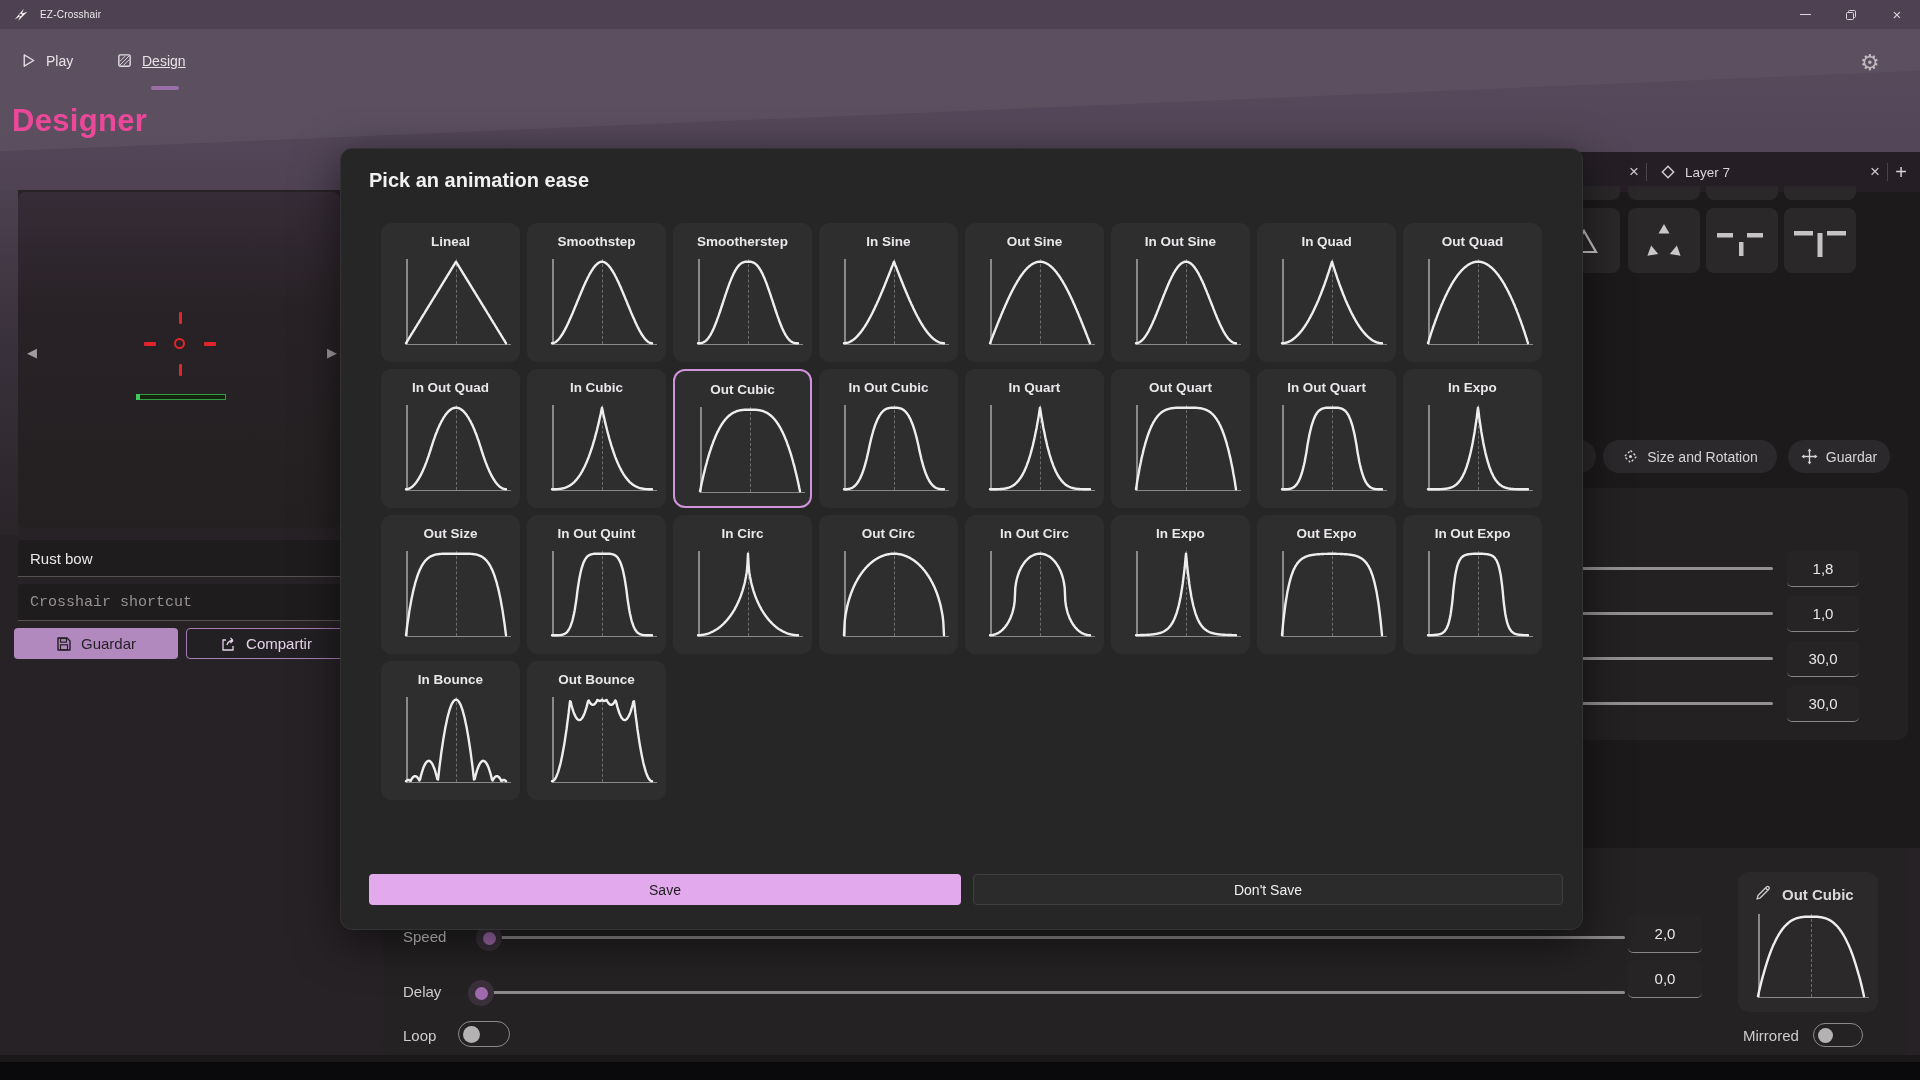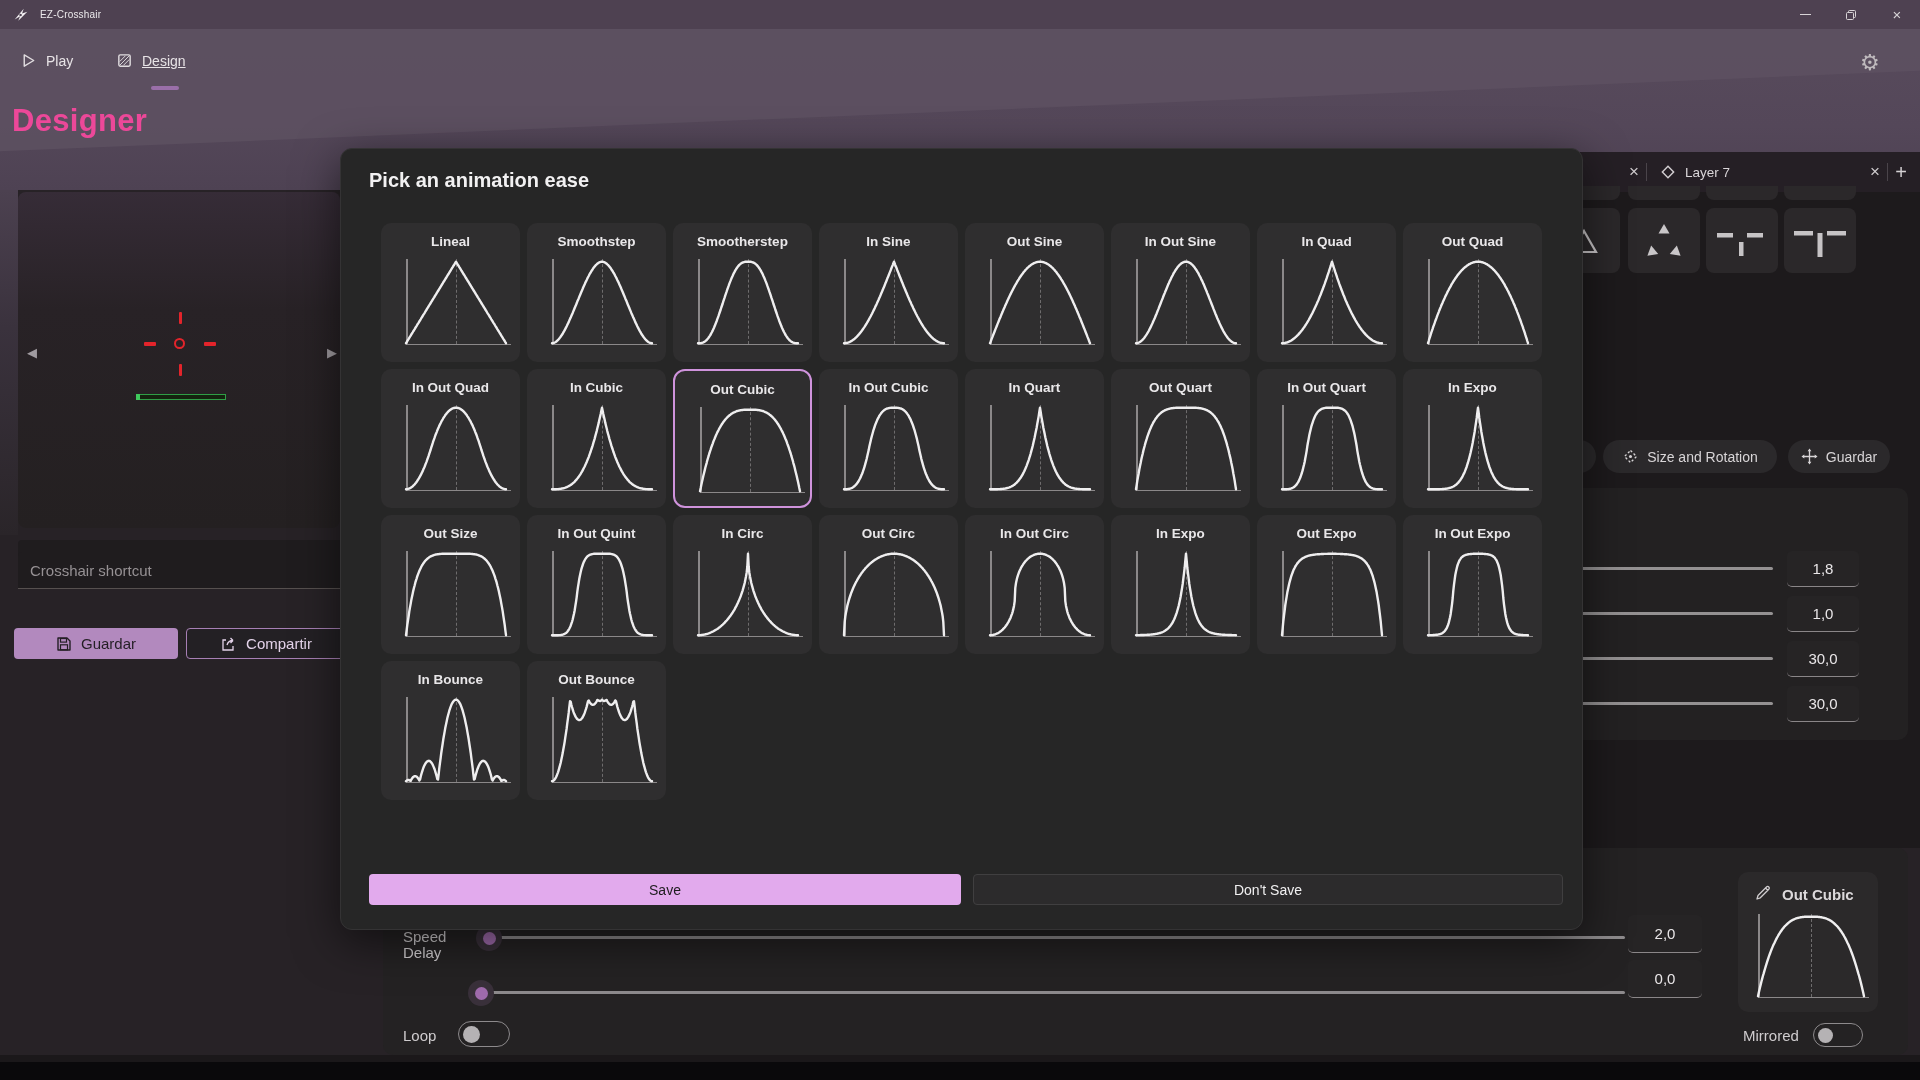--- a/index.html
+++ b/index.html
@@ -162,21 +162,21 @@
     <div class="ch-dash" style="left:186px; top:150px; width:12px; height:3.5px;"></div>
     <div class="ch-circle" style="left:156px; top:146px;"></div>
     <div class="ch-bar">
         <div class="ch-bar-tick"></div>
       </div>
   </div>
   <div class="abs pv-arrow" style="left:27px;">◀</div>
   <div class="abs pv-arrow" style="left:327px;">▶</div>
 
   <input class="abs text-box" style="top: 540px;" value="Rust bow">
-  <input class="abs text-box" style="top: 552px;" placeholder="Crosshair shortcut">
+  <input class="abs text-box" style="top: 584px; font-family: Liberation Mono, monospace;" placeholder="Crosshair shortcut">
   <div class="abs btn btn-guardar">
     <svg class="icon" width="16" height="16" viewBox="0 0 16 16">
       <path d="M2 2 H11 L14 5 V14 H2 Z" fill="none" stroke="#241f25" stroke-width="1.4" stroke-linejoin="round"></path>
       <rect x="4.5" y="2.5" width="6" height="3.6" fill="none" stroke="#241f25" stroke-width="1.2"></rect>
       <rect x="4.5" y="8.8" width="7" height="5" fill="none" stroke="#241f25" stroke-width="1.2"></rect>
     </svg>
     <span>Guardar</span>
   </div>
   <div class="abs btn btn-compartir">
     <svg class="icon" width="17" height="16" viewBox="0 0 17 16">
@@ -260,21 +260,21 @@
   <div class="val-box" style="left:1787px; top:686px;">30,0</div>
 
   <div class="abs bottom-panel"></div>
 
   <div class="row-label" style="left:403px; top:928px;">Speed</div>
   <div class="btrack" style="left:490px; top:936px; width:1135px;"></div>
   <div class="thumb-halo" style="left:476px; top:925px;">
       <div class="thumb-core"></div>
     </div>
 
-  <div class="row-label" style="left:403px; top:944px;">Delay</div>
+  <div class="row-label" style="left:403px; top:983px;">Delay</div>
   <div class="btrack" style="left:490px; top:991px; width:1135px;"></div>
   <div class="thumb-halo" style="left:468px; top:980px;">
       <div class="thumb-core"></div>
     </div>
 
   <div class="row-label" style="left:403px; top:1027px;">Loop</div>
   <div class="toggle" style="left:458px; top:1021px; width:52px; height:26px;">
     <div class="knob" style="left:4px; top:3.5px; width:17px; height:17px;"></div>
   </div>
 

